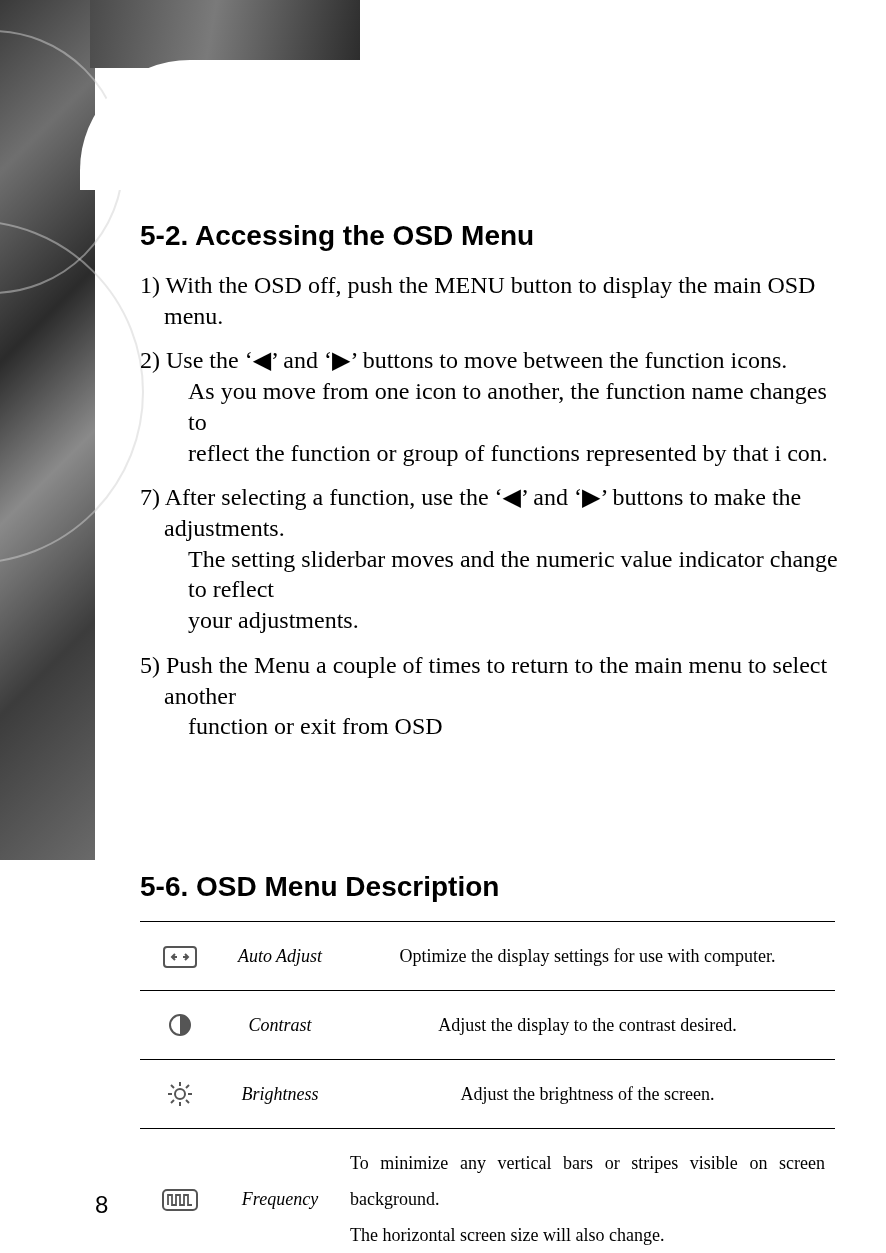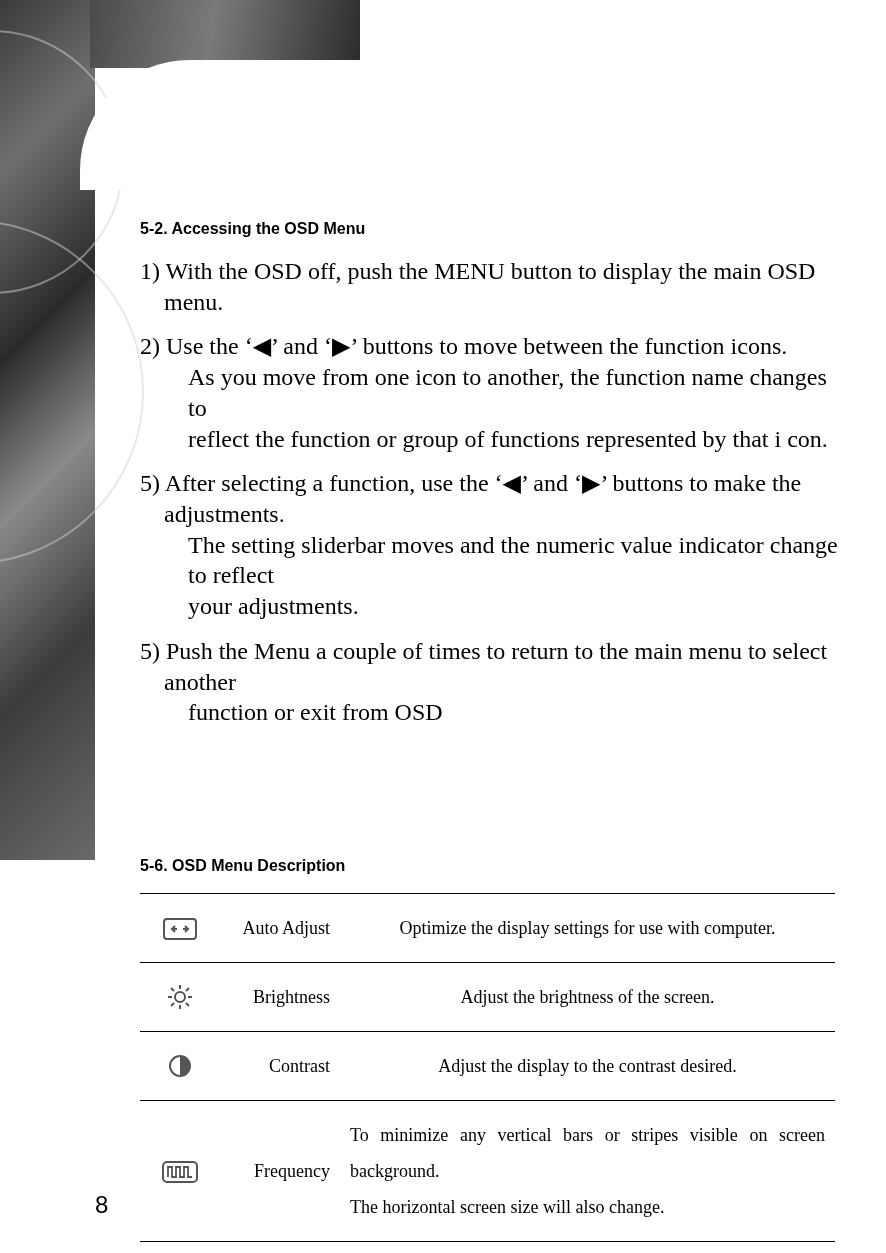--- a/index.html
+++ b/index.html
@@ -41,21 +41,21 @@
   }
   .content {
     position: absolute;
     left: 140px;
     top: 220px;
     width: 700px;
   }
   .heading {
     font-family: Arial, Helvetica, sans-serif;
     font-weight: bold;
-    font-size: 16px;
+    font-size: 28px;
     margin-bottom: 18px;
   }
   .step {
     font-size: 24px;
     line-height: 1.28;
     margin-bottom: 14px;
     text-indent: -24px;
     padding-left: 24px;
   }
   .indent { padding-left: 24px; display: block; text-indent: 0; }
@@ -66,21 +66,21 @@
     width: 695px;
     font-size: 18px;
   }
   table.osd td {
     border-top: 1.5px solid #000;
     border-bottom: 1.5px solid #000;
     padding: 16px 10px;
     vertical-align: middle;
   }
   table.osd td.iconcell { width: 80px; text-align: center; }
-  table.osd td.namecell { width: 120px; text-align: right; }
+  table.osd td.namecell { width: 120px; text-align: center; font-style: italic; }
   table.osd td.desccell { line-height: 2; text-align: center; }
   .pagenum {
     position: absolute;
     left: 95px;
     bottom: 34px;
     font-family: Arial, Helvetica, sans-serif;
     font-size: 24px;
   }
   svg.ico { vertical-align: middle; }
 </style>
@@ -104,21 +104,21 @@
     <span>‘</span><span class="arrow">▶</span><span>’</span>
     <span>buttons to move between the function icons.</span>
     <span class="indent">As you move from one icon to another, the function name changes to</span>
     <span class="indent">reflect the function or  group of functions represented by that i con.</span>
   </div>
 
   <div class="step">
   </div>
 
   <div class="step">
-    <span>5) After selecting a function, use the</span>
+    <span>7) After selecting a function, use the</span>
     <span>‘</span><span class="arrow">◀</span><span>’</span>
     <span>and</span>
     <span>‘</span><span class="arrow">▶</span><span>’</span>
     <span>buttons to make the adjustments.</span>
     <span class="indent">The setting sliderbar moves and the numeric value indicator change to reflect</span>
     <span class="indent">your adjustments.</span>
   </div>
 
   <div class="step">
     <span>5) Push the Menu a couple of times to return to the main menu to select another</span>
@@ -134,20 +134,30 @@
         <tr>
       <td class="iconcell">
         <svg class="ico" width="34" height="22">
           <rect x="1" y="1" width="32" height="20" rx="3" fill="none" stroke="#555" stroke-width="2"></rect>
           <path d="M9 11 L14 11 M12 8 L9 11 L12 14" stroke="#555" stroke-width="2" fill="none"></path>
           <path d="M25 11 L20 11 M22 8 L25 11 L22 14" stroke="#555" stroke-width="2" fill="none"></path>
         </svg>
       </td>
       <td class="namecell">Auto Adjust</td>
       <td class="desccell">Optimize the display settings for use with computer.</td>
+    </tr>
+    <tr>
+      <td class="iconcell">
+        <svg class="ico" width="24" height="24">
+          <circle cx="12" cy="12" r="10" fill="none" stroke="#555" stroke-width="2"></circle>
+          <path d="M12 2 A10 10 0 0 1 12 22 Z" fill="#555"></path>
+        </svg>
+      </td>
+      <td class="namecell">Contrast</td>
+      <td class="desccell">Adjust the display to the contrast desired.</td>
     </tr>
     <tr>
       <td class="iconcell">
         <svg class="ico" width="26" height="26">
           <circle cx="13" cy="13" r="5" fill="none" stroke="#555" stroke-width="2"></circle>
           <g stroke="#555" stroke-width="2">
             <line x1="13" y1="1" x2="13" y2="5"></line>
                 <line x1="13" y1="21" x2="13" y2="25"></line>
             <line x1="1" y1="13" x2="5" y2="13"></line>
                 <line x1="21" y1="13" x2="25" y2="13"></line>
@@ -156,30 +166,20 @@
             <line x1="4" y1="22" x2="7" y2="19"></line>
                 <line x1="19" y1="7" x2="22" y2="4"></line>
           </g>
         </svg>
       </td>
       <td class="namecell">Brightness</td>
       <td class="desccell">Adjust the brightness of the screen.</td>
     </tr>
     <tr>
       <td class="iconcell">
-        <svg class="ico" width="24" height="24">
-          <circle cx="12" cy="12" r="10" fill="none" stroke="#555" stroke-width="2"></circle>
-          <path d="M12 2 A10 10 0 0 1 12 22 Z" fill="#555"></path>
-        </svg>
-      </td>
-      <td class="namecell">Contrast</td>
-      <td class="desccell">Adjust the display to the contrast desired.</td>
-    </tr>
-    <tr>
-      <td class="iconcell">
         <svg class="ico" width="36" height="22">
           <rect x="1" y="1" width="34" height="20" rx="4" fill="none" stroke="#555" stroke-width="2"></rect>
           <path d="M6 16 L6 6 L10 6 L10 16 L14 16 L14 6 L18 6 L18 16 L22 16 L22 6 L26 6 L26 16 L30 16" fill="none" stroke="#555" stroke-width="1.8"></path>
         </svg>
       </td>
       <td class="namecell">Frequency</td>
       <td class="desccell" style="text-align:justify">To minimize any vertical bars or stripes visible on screen background.<br>The horizontal screen size will also change.</td>
     </tr>
     <tr>
       <td class="iconcell">

